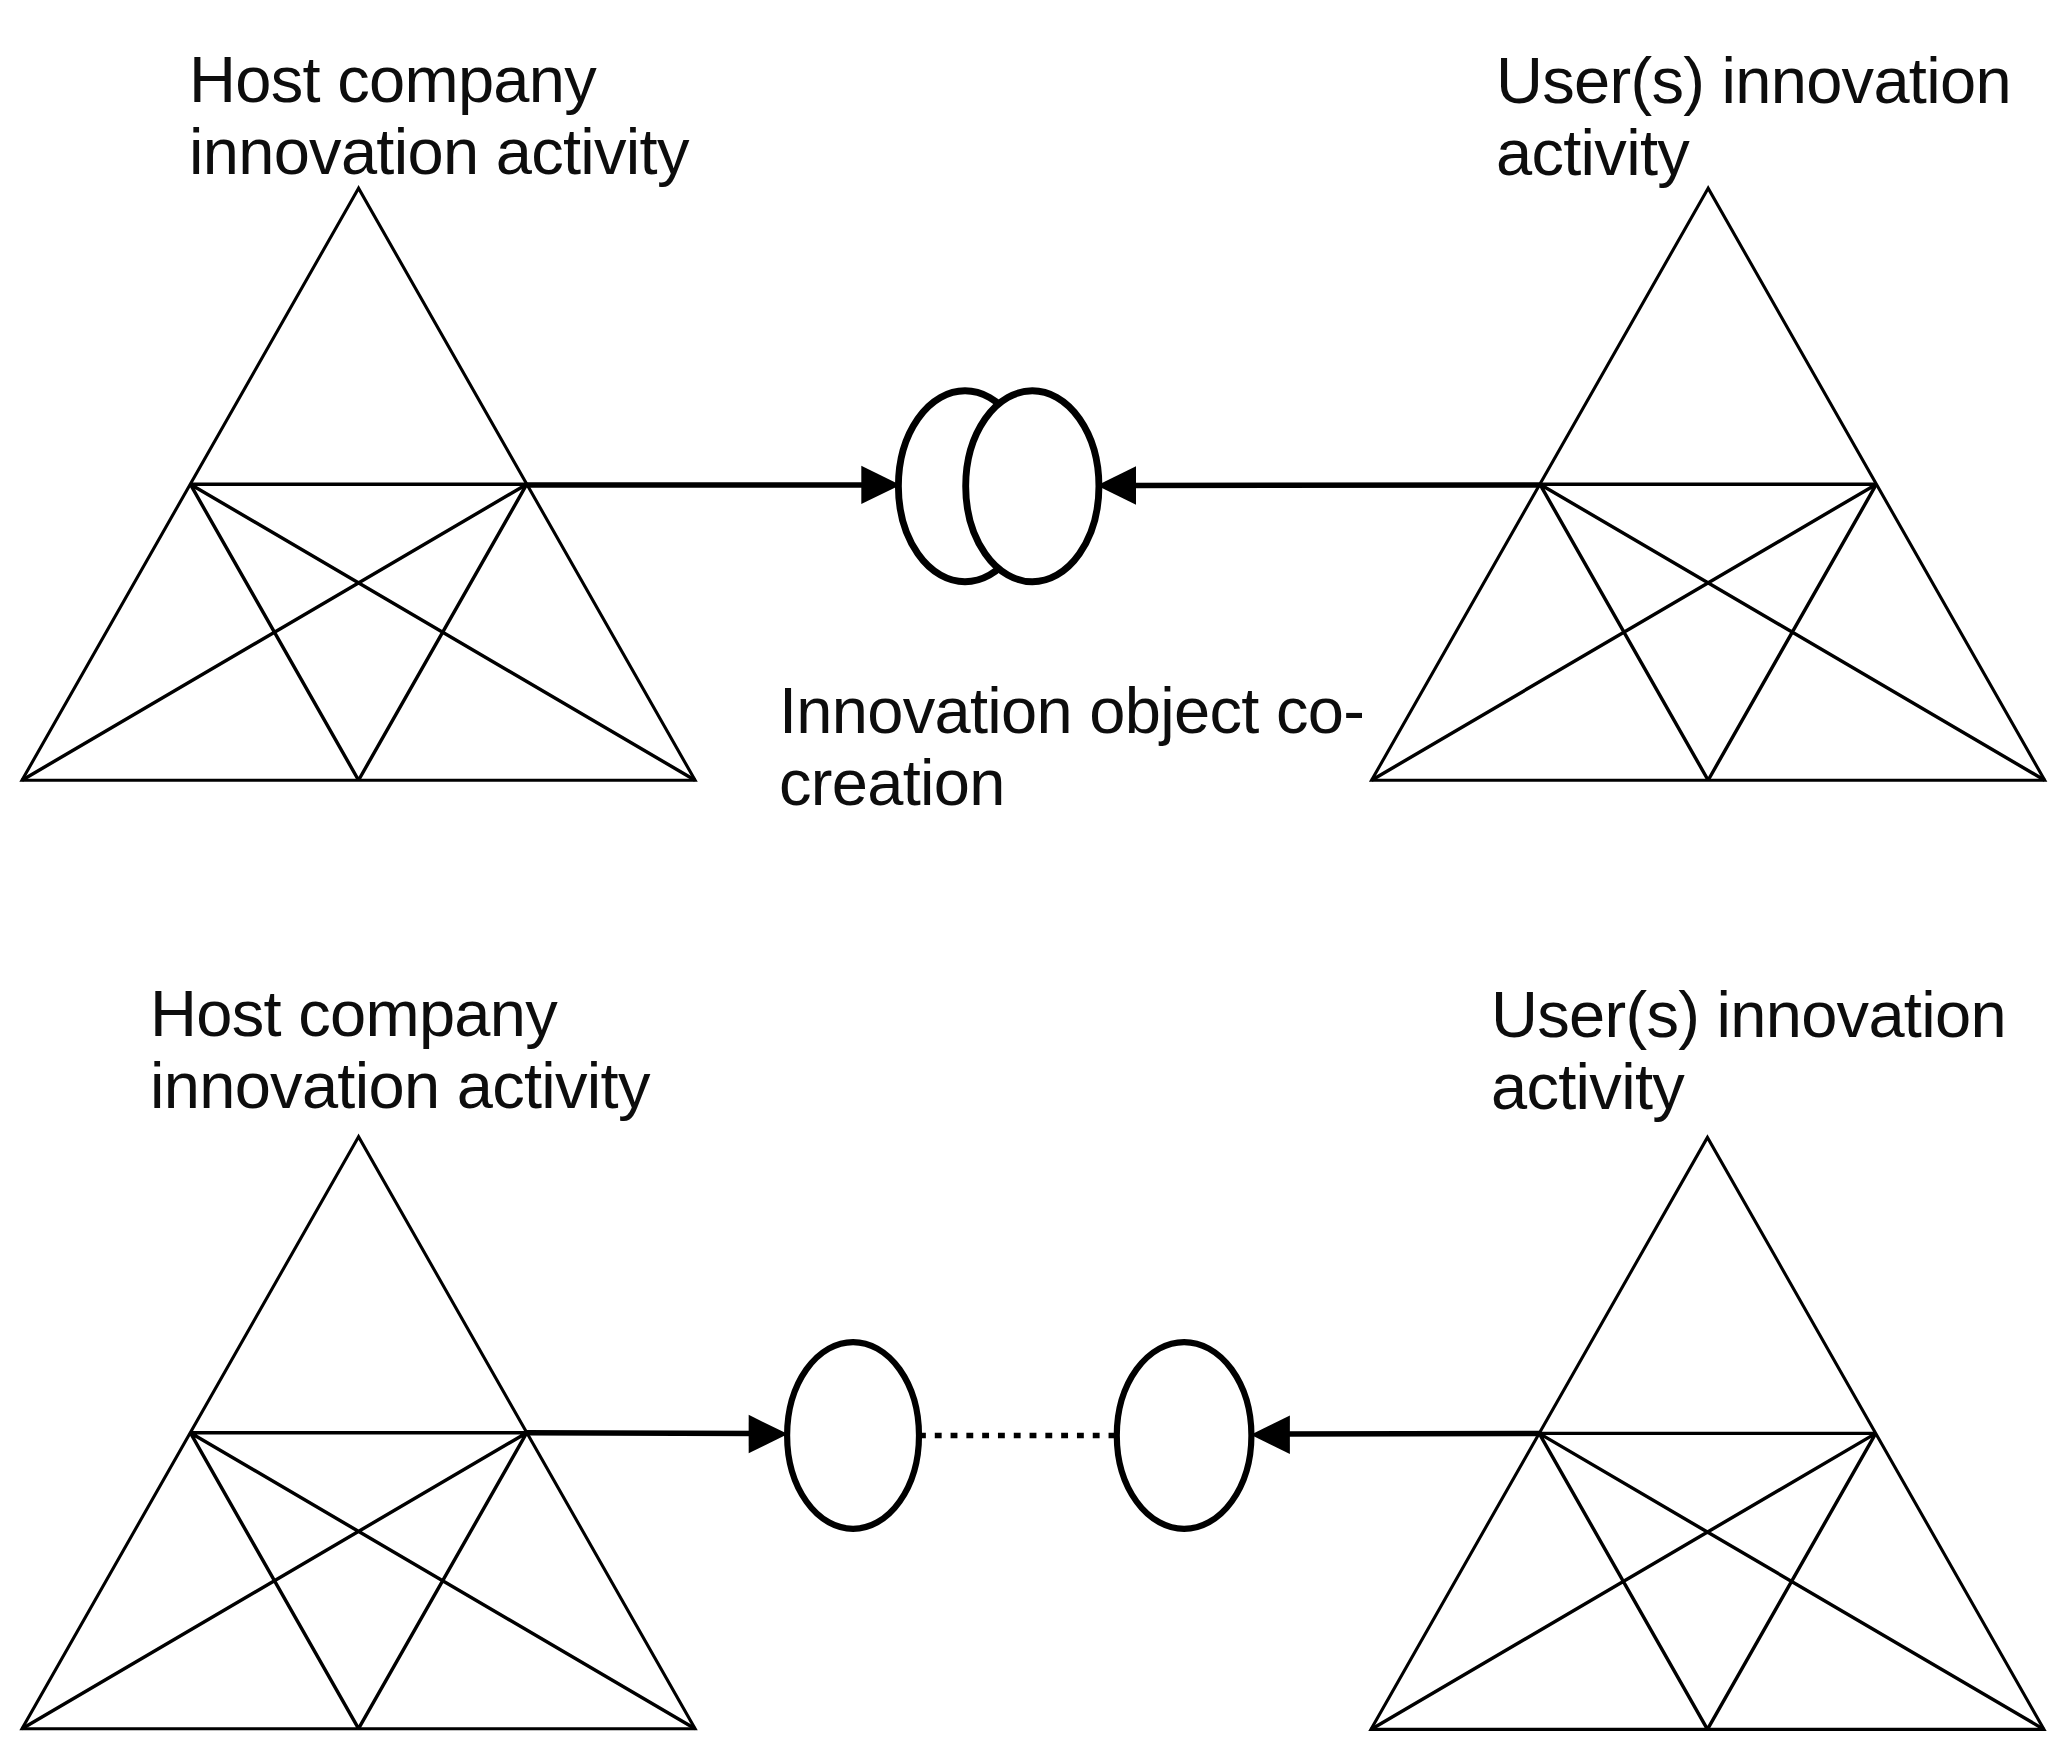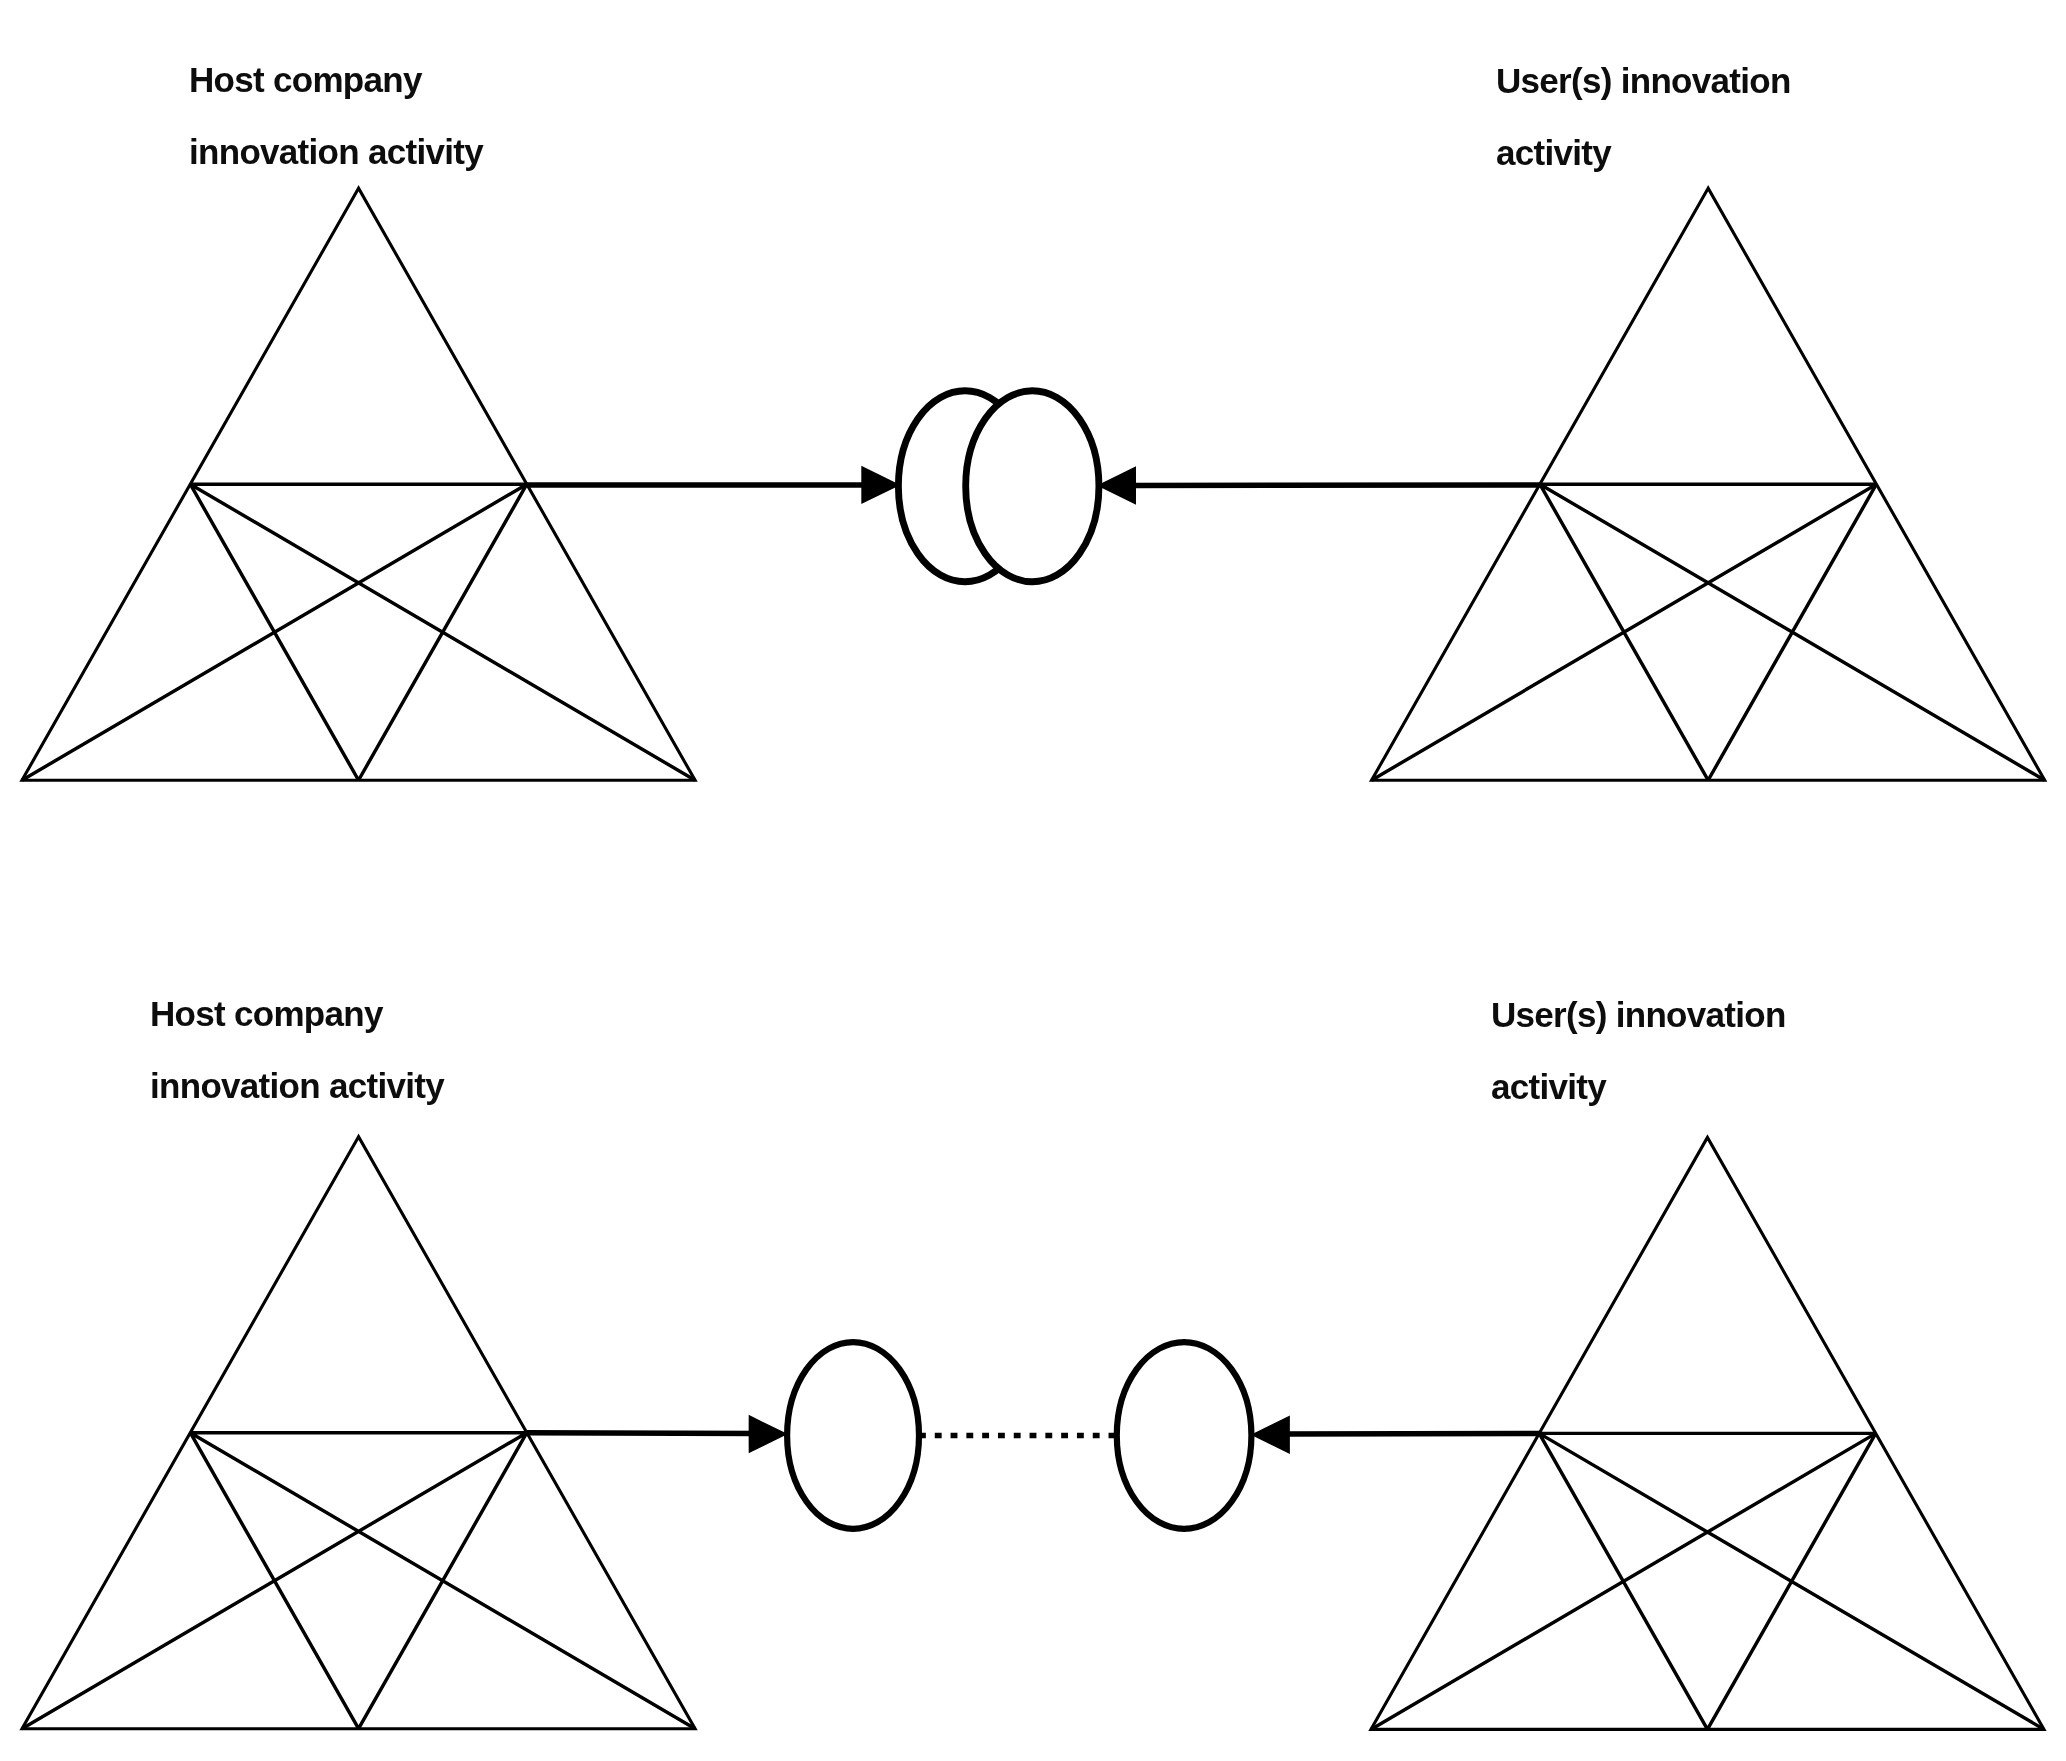--- a/index.html
+++ b/index.html
@@ -23,22 +23,22 @@
   .outer { fill: none; stroke: #000000; stroke-width: 4.5; }
   .inner { fill: none; stroke: #000000; stroke-width: 5; }
   .arrowline { stroke: #000000; stroke-width: 8; fill: none; }
   .dotted { stroke: #000000; stroke-width: 8; fill: none; stroke-dasharray: 10 13; }
   .ell { fill: #ffffff; stroke: #000000; stroke-width: 10; }
   .ell-b { stroke-width: 9; }
   .head { fill: #000000; stroke: none; }
   .label {
     position: absolute;
     color: #0d0d0d;
-    font-weight: 700;
-    font-size: 35px;
+    font-weight: 400;
+    font-size: 65px;
     line-height: 72px;
     letter-spacing: -0.7px;
     white-space: nowrap;
   }
   .label .line { display: block; }
 </style>
 </head>
 <body style="background: rgb(255, 255, 255);">
 
 <div id="canvas">
@@ -91,20 +91,24 @@
   <div class="label" style="left:189px; top:44px;">
     <span class="line">Host company</span>
     <span class="line">innovation activity</span>
   </div>
 
   <div class="label" style="left:1496px; top:45px;">
     <span class="line">User(s) innovation</span>
     <span class="line">activity</span>
   </div>
 
+  <div class="label" style="left:779px; top:675px;">
+    <span class="line">Innovation object co-</span>
+    <span class="line">creation</span>
+  </div>
 
   <div class="label" style="left:150px; top:978px;">
     <span class="line">Host company</span>
     <span class="line">innovation activity</span>
   </div>
 
   <div class="label" style="left:1491px; top:979px;">
     <span class="line">User(s) innovation</span>
     <span class="line">activity</span>
   </div>

